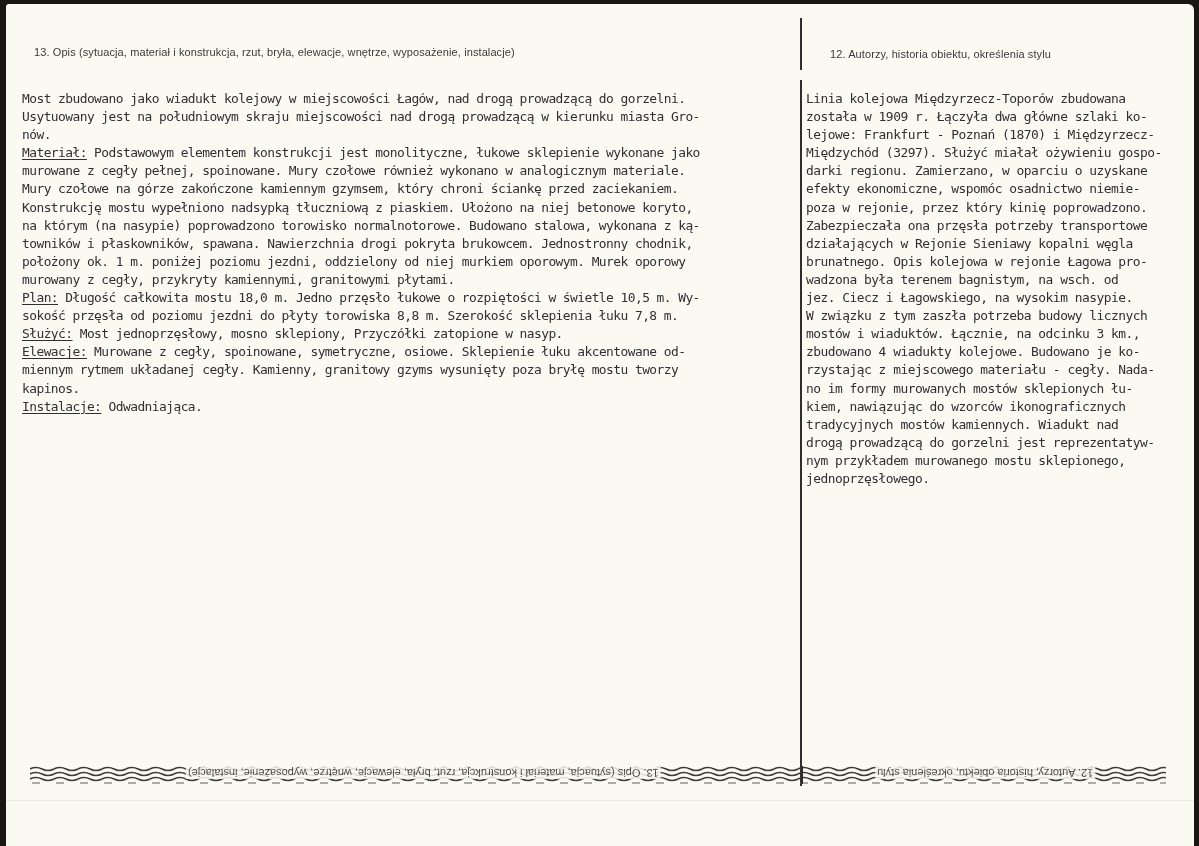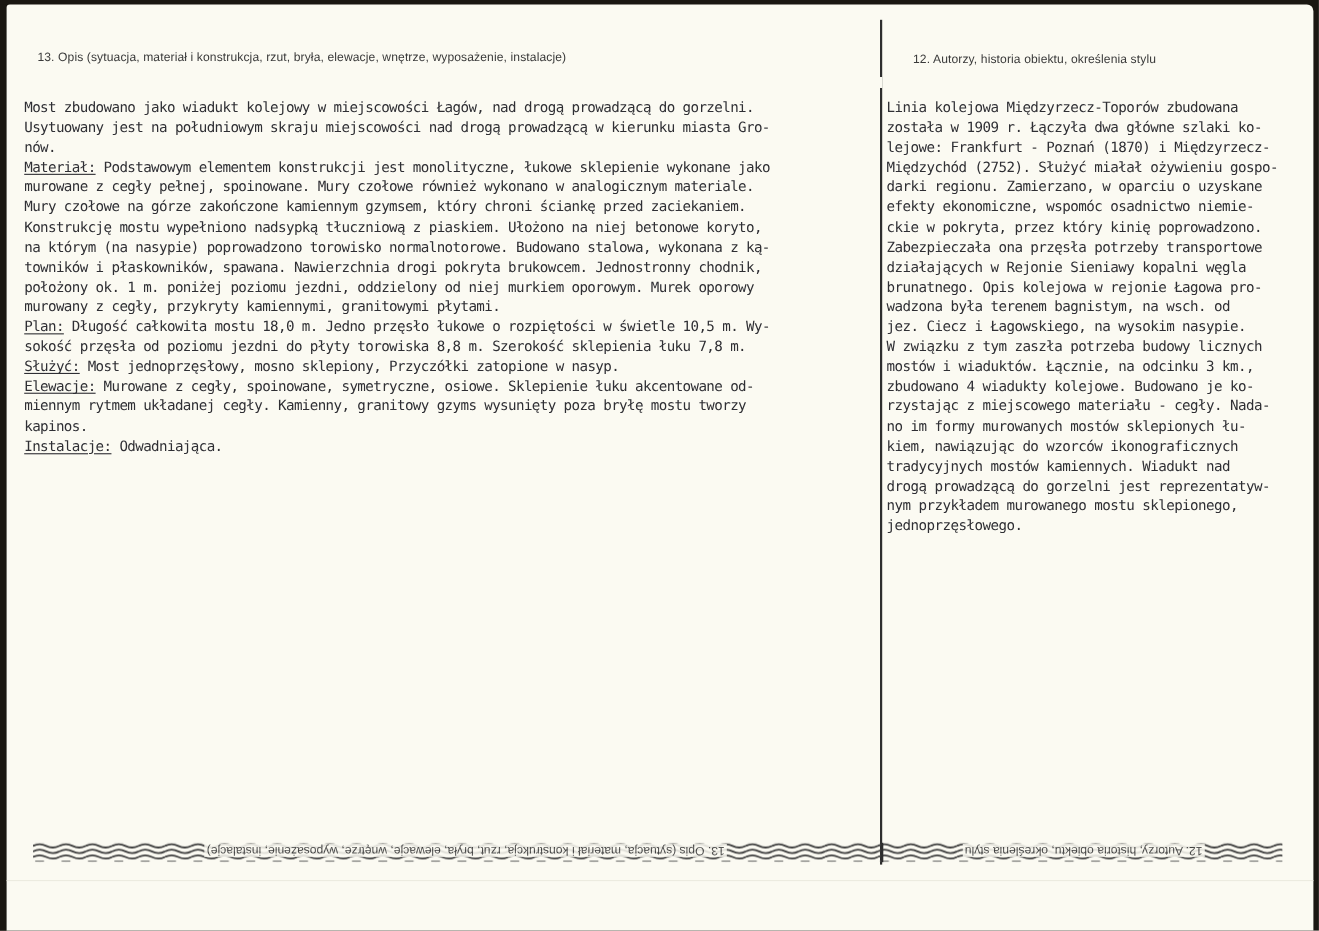--- a/index.html
+++ b/index.html
@@ -73,24 +73,24 @@
 <span>sokość przęsła od poziomu jezdni do płyty torowiska 8,8 m. Szerokość sklepienia łuku 7,8 m.</span>
 <span class="label">Służyć:</span><span> Most jednoprzęsłowy, mosno sklepiony, Przyczółki zatopione w nasyp.</span>
 <span class="label">Elewacje:</span><span> Murowane z cegły, spoinowane, symetryczne, osiowe. Sklepienie łuku akcentowane od-</span>
 <span>miennym rytmem układanej cegły. Kamienny, granitowy gzyms wysunięty poza bryłę mostu tworzy</span>
 <span>kapinos.</span>
 <span class="label">Instalacje:</span><span> Odwadniająca.</span></div>
 
 <div class="text-block right-block"><span>Linia kolejowa Międzyrzecz-Toporów zbudowana</span>
 <span>została w 1909 r. Łączyła dwa główne szlaki ko-</span>
 <span>lejowe: Frankfurt - Poznań (1870) i Międzyrzecz-</span>
-<span>Międzychód (2752). Służyć miałał ożywieniu gospo-</span>
+<span>Międzychód (3297). Służyć miałał ożywieniu gospo-</span>
 <span>darki regionu. Zamierzano, w oparciu o uzyskane</span>
 <span>efekty ekonomiczne, wspomóc osadnictwo niemie-</span>
-<span>ckie w pokryta, przez który kinię poprowadzono.</span>
+<span>poza w rejonie, przez który kinię poprowadzono.</span>
 <span>Zabezpieczała ona przęsła potrzeby transportowe</span>
 <span>działających w Rejonie Sieniawy kopalni węgla</span>
 <span>brunatnego. Opis kolejowa w rejonie Łagowa pro-</span>
 <span>wadzona była terenem bagnistym, na wsch. od</span>
 <span>jez. Ciecz i Łagowskiego, na wysokim nasypie.</span>
 <span>W związku z tym zaszła potrzeba budowy licznych</span>
 <span>mostów i wiaduktów. Łącznie, na odcinku 3 km.,</span>
 <span>zbudowano 4 wiadukty kolejowe. Budowano je ko-</span>
 <span>rzystając z miejscowego materiału - cegły. Nada-</span>
 <span>no im formy murowanych mostów sklepionych łu-</span>

